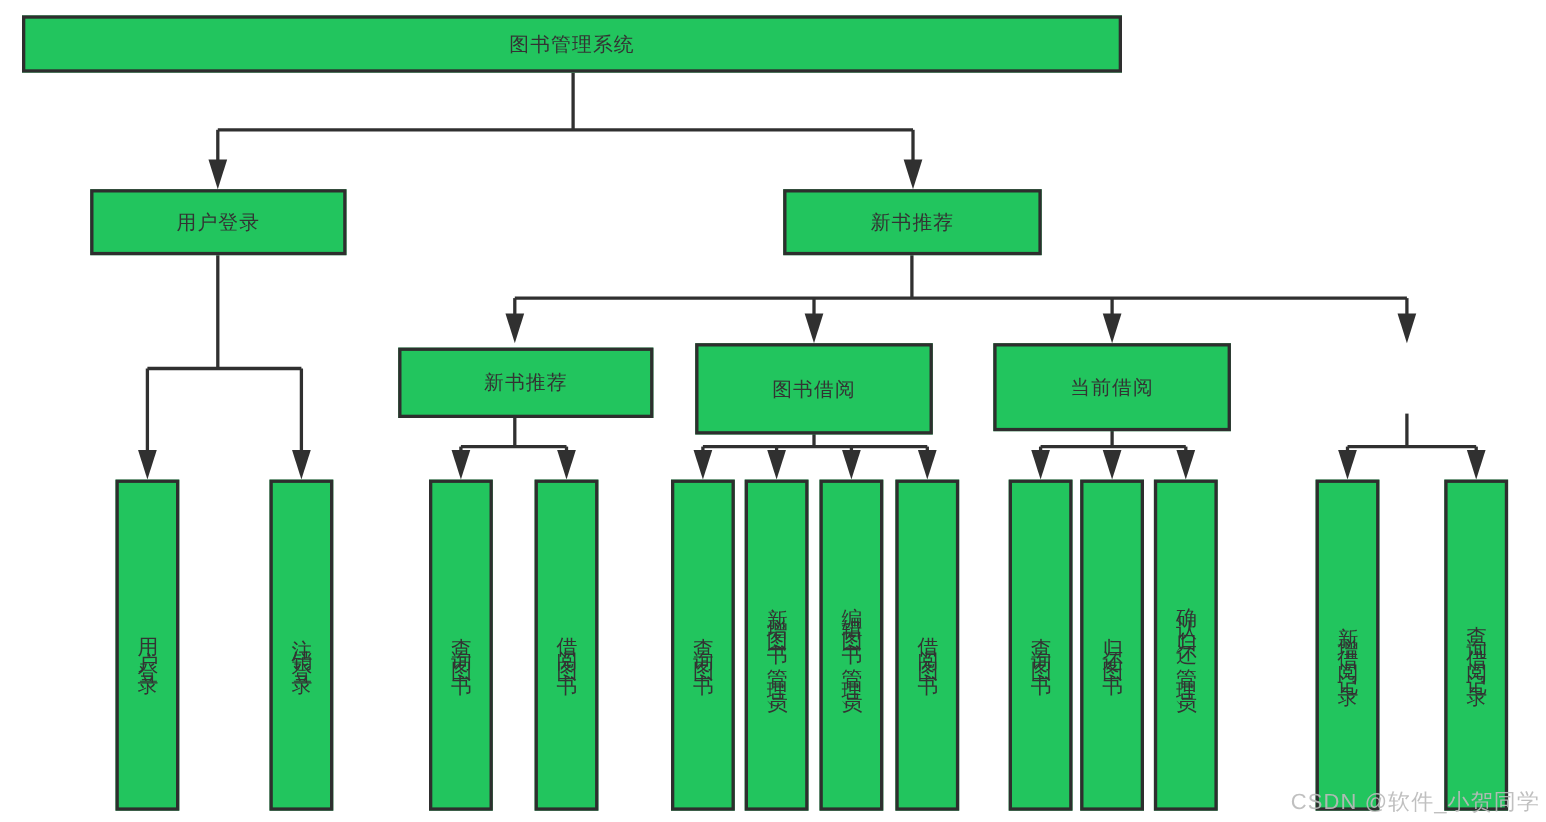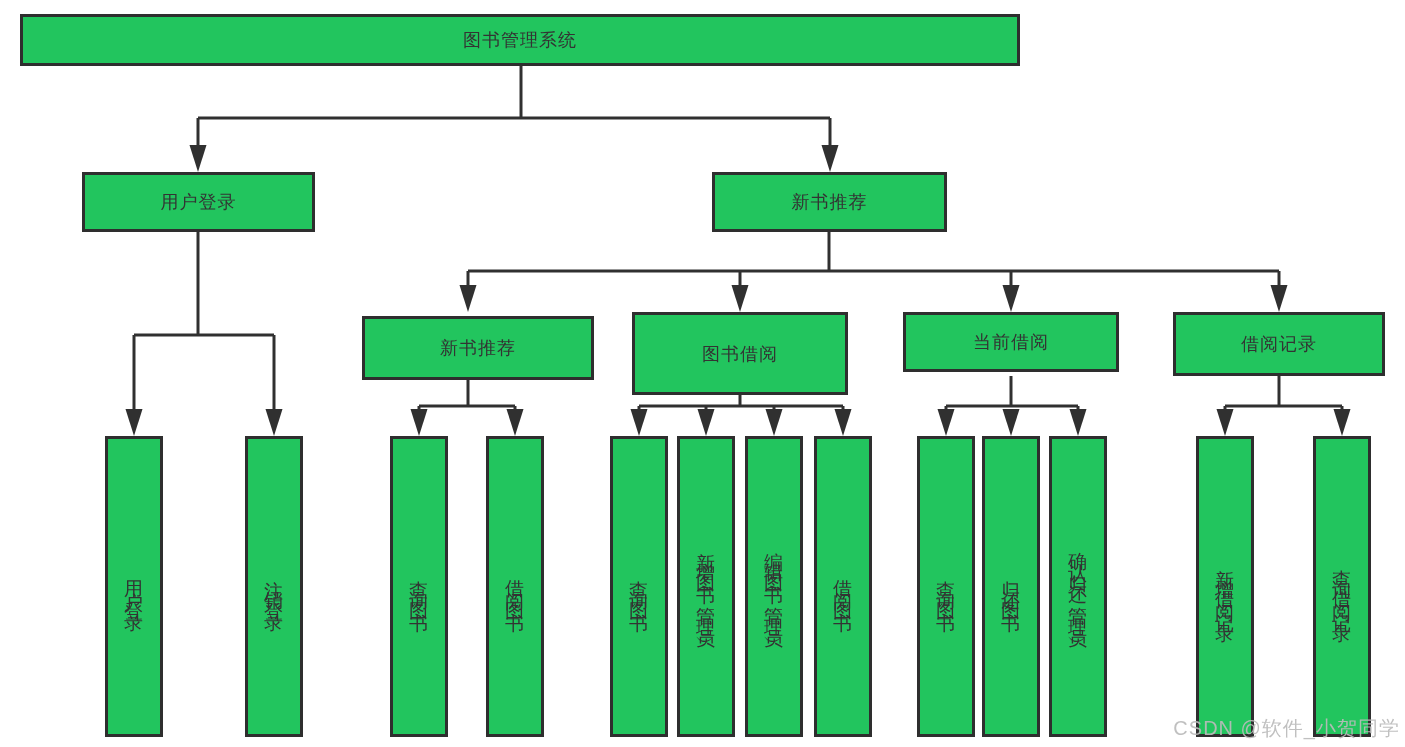--- a/index.html
+++ b/index.html
@@ -127,25 +127,22 @@
   <div class="node" style="left:712px;top:172px;width:235px;height:60px;">
     <span>新书推荐</span>
   </div>
 
   <div class="node" style="left:362px;top:316px;width:232px;height:64px;">
     <span>新书推荐</span>
   </div>
   <div class="node" style="left:632px;top:312px;width:216px;height:83px;">
     <span>图书借阅</span>
   </div>
-  <div class="node" style="left:903px;top:312px;width:216px;height:60px;">
+  <div class="node" style="left:903px;top:312px;width:216px;height:80px;">
     <span>当前借阅</span>
-  </div>
-  <div class="node" style="left:1173px;top:312px;width:212px;height:64px;">
-    <span>借阅记录</span>
   </div>
 
   <div class="node leaf" style="left:105px;top:436px;width:58px;height:301px;">
     <span class="vt">用户登录</span>
   </div>
   <div class="node leaf" style="left:245px;top:436px;width:58px;height:301px;">
     <span class="vt">注销登录</span>
   </div>
 
   <div class="node leaf" style="left:390px;top:436px;width:58px;height:301px;">

